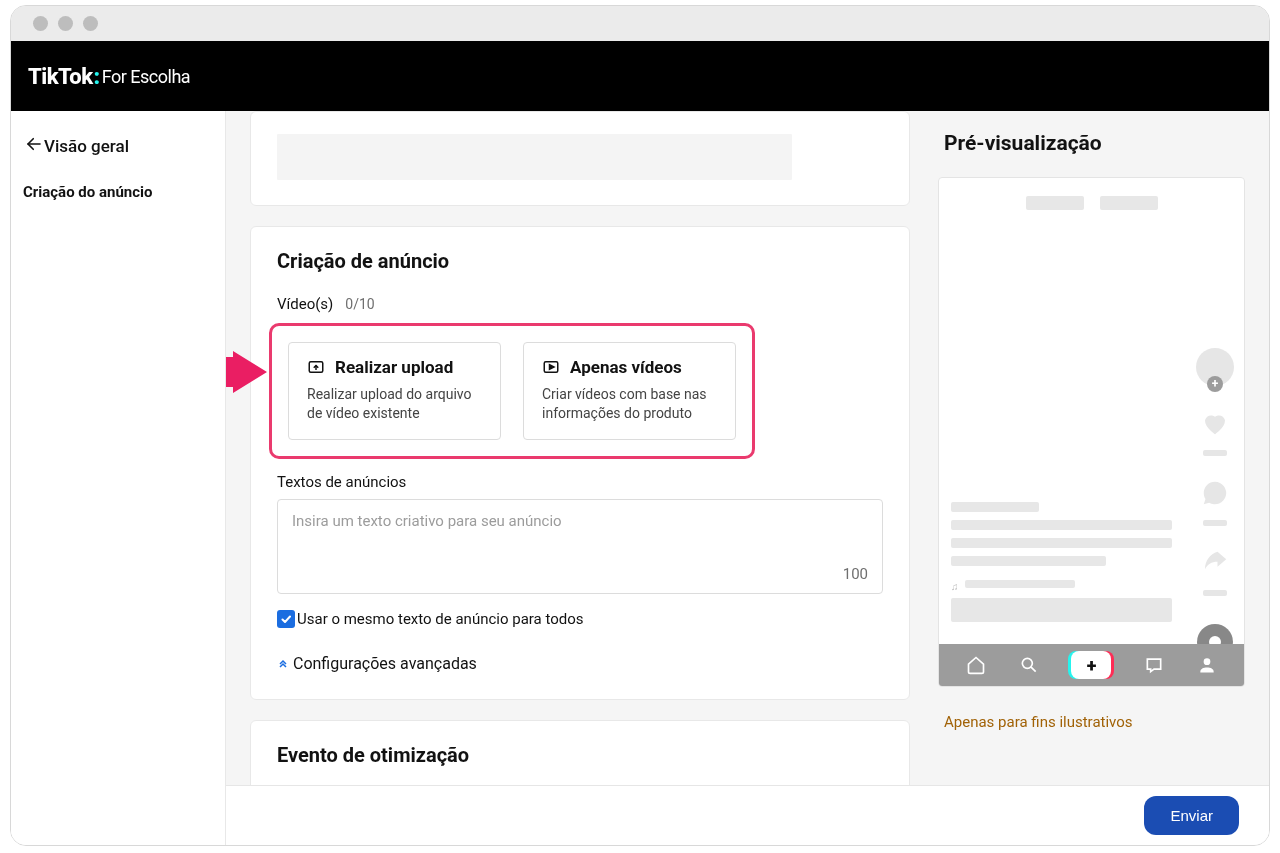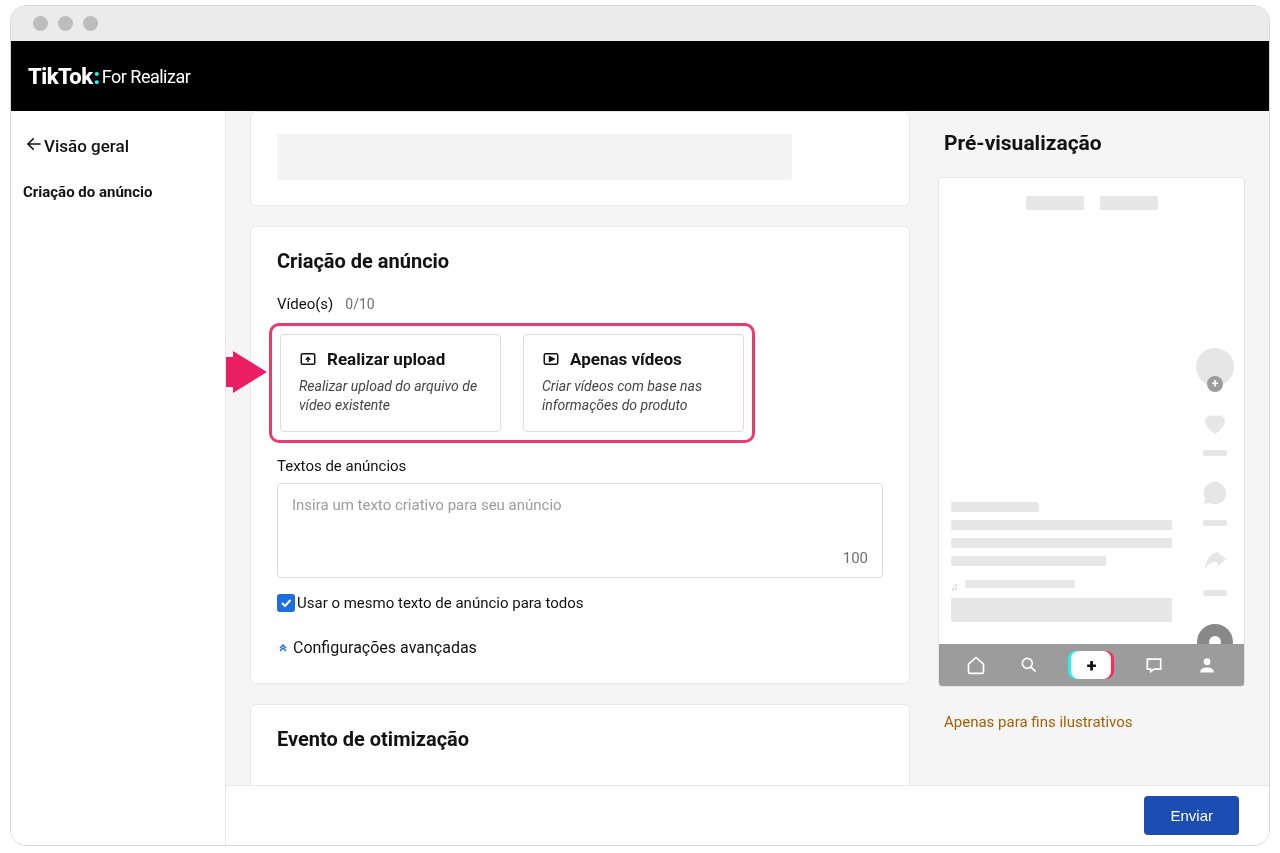--- a/index.html
+++ b/index.html
@@ -102,39 +102,39 @@
   .card h2 {
     font-size: 20px; font-weight: 700; margin-bottom: 22px;
   }
   .label-row {
     display: flex; align-items: baseline; gap: 12px; margin-bottom: 10px; font-size:15px;
   }
   .label-row .count { color: #6f6f6f; font-size: 14px;}
   .highlight-box {
     border: 3px solid #EA3A6E;
     border-radius: 10px;
-    padding: 8px;
+    padding: 16px;
     position: relative;
     margin-left: -8px;
     margin-right: 128px;
     display:flex;
     gap: 22px;
   }
   .option-card {
     border: 1px solid #dcdcdc;
     border-radius: 4px;
     padding: 14px 18px 16px;
     flex: 1;
     cursor: pointer;
     background:#fff;
   }
   .option-title {
     display:flex; align-items:center; gap:10px; font-size:17px; font-weight:700; margin-bottom:8px;
   }
-  .option-desc { font-size: 14px; color:#444; line-height: 1.35; font-style: italic;}
+  .option-desc { font-size: 14px; color:#444; line-height: 1.35;}
   .icon-box {
     width:18px; height:18px; display:inline-flex; align-items:center; justify-content:center;
   }
   .arrow-callout {
     position:absolute;
     left: -80px;
     top: 28px;
   }
   .text-label { font-size:15px; margin: 14px 0 8px; }
   .textarea-wrap {
@@ -229,42 +229,42 @@
     align-items:center;
     justify-content:flex-end;
     padding-right: 30px;
   }
   .submit-btn {
     background:#1B4DB3;
     color:#fff;
     border:none;
     padding: 11px 26px;
     font-size:15px;
-    border-radius:4px;
+    border-radius:12px;
     cursor:pointer;
     font-weight:500;
   }
   
   .arrow-svg { width:70px; height:42px; }
 </style>
 </head>
 <body>
 
 <div class="browser-frame">
   <div class="browser-header">
     <div class="traffic-dot"></div>
     <div class="traffic-dot"></div>
     <div class="traffic-dot"></div>
   </div>
 
   <div class="top-bar">
     <div class="tiktok-logo">
       <span>TikTok</span>
         <span class="colon">:</span>
-        <span class="for-biz">For Realizar</span>
+        <span class="for-biz">For Escolha</span>
     </div>
   </div>
 
   <div class="app-body">
 
     <aside class="sidebar">
       <div class="back-row">
         <span>
           <svg width="18" height="18" viewBox="0 0 24 24" fill="none" stroke="#121212" stroke-width="2.2" stroke-linecap="round" stroke-linejoin="round">
               <line x1="20" y1="12" x2="4" y2="12"></line>

